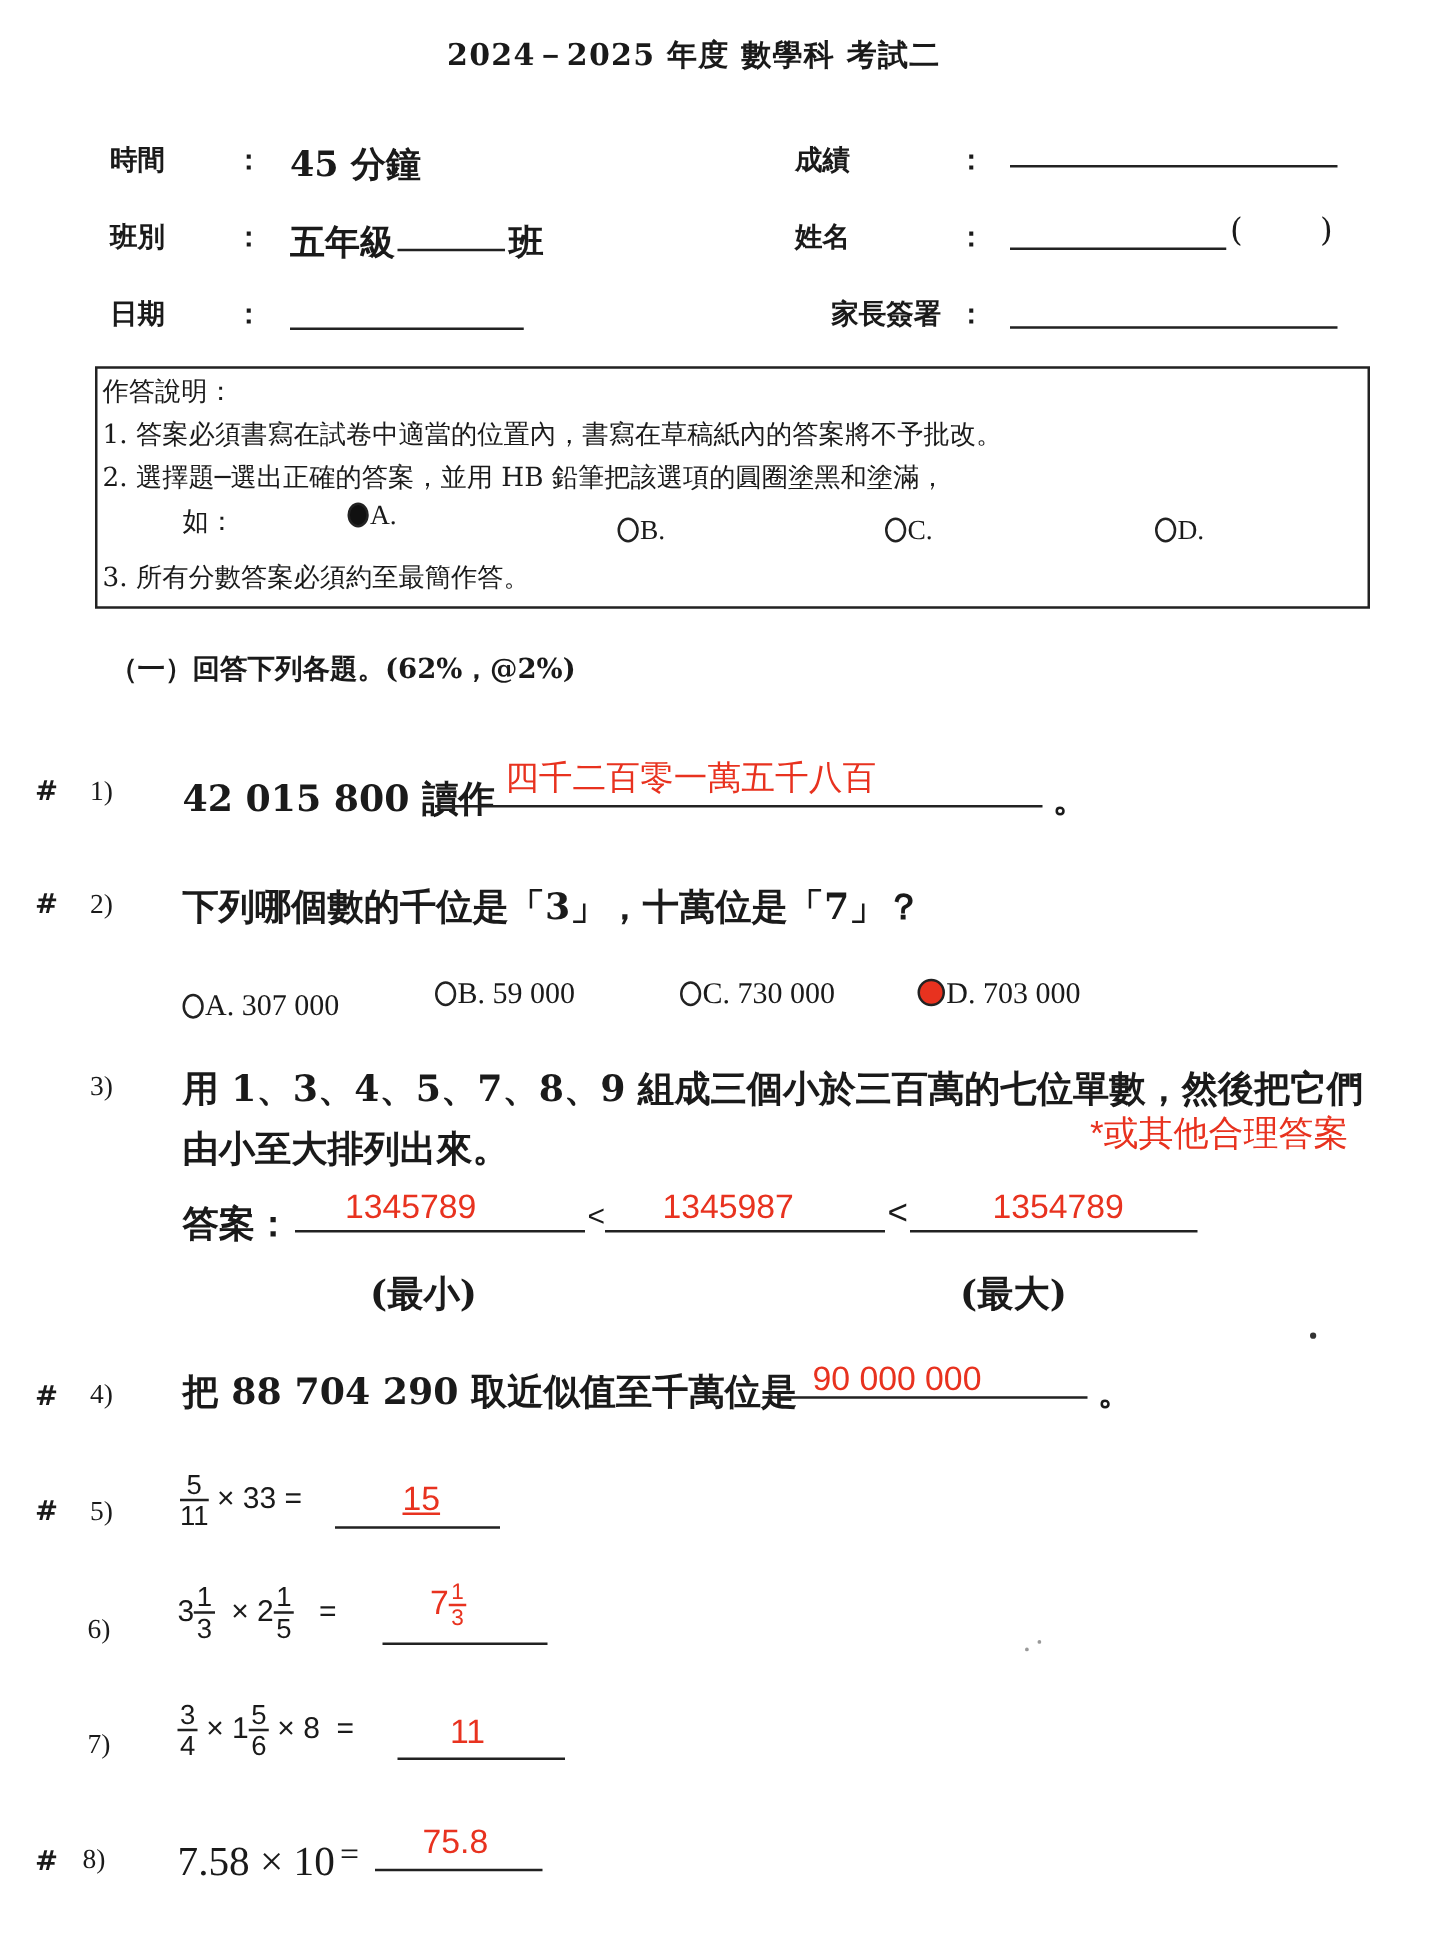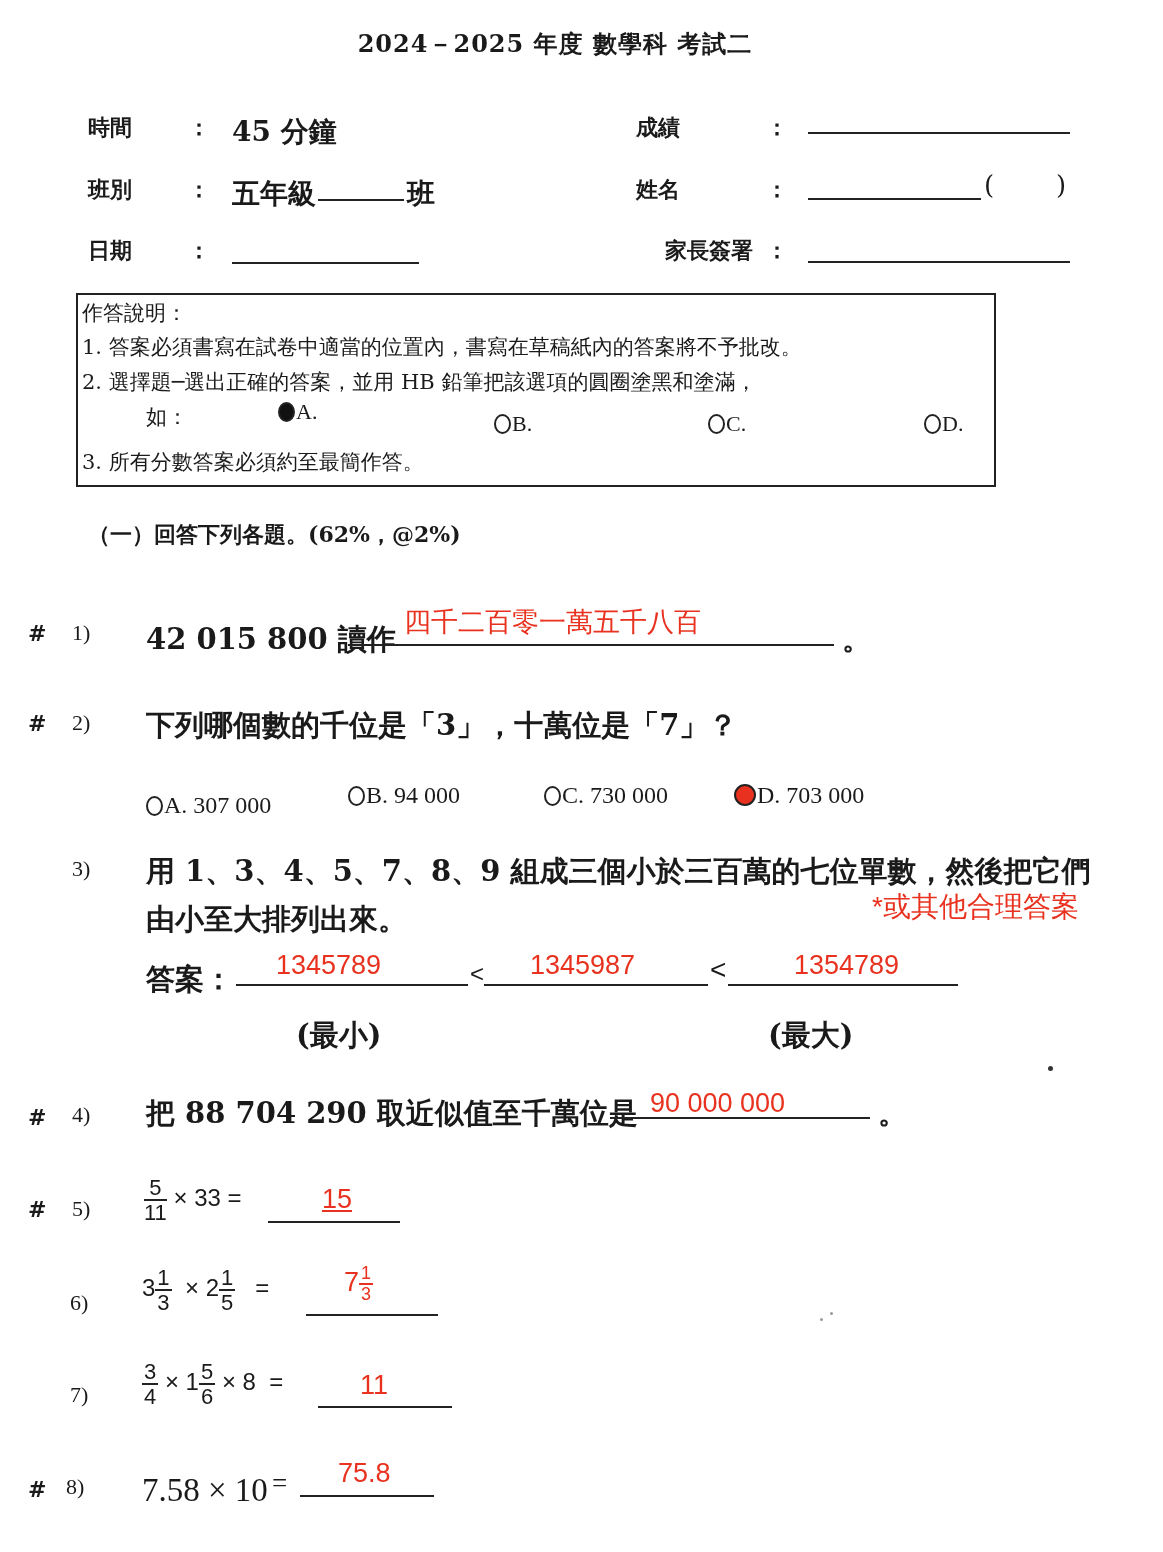--- a/index.html
+++ b/index.html
@@ -8,21 +8,21 @@
     font-family: "DejaVu Serif", "Liberation Serif", serif;
     color: #1a1a1a;
   }
   .abs { position: absolute; }
   .title { left: 0; width: 1110px; top: 28px; text-align: center; font-size: 24px; font-weight: bold; letter-spacing: 1px; }
   .hdr-label { font-size: 22px; font-weight: bold; }
   .hdr-colon { font-size: 22px; font-weight: bold; }
   .hdr-val { font-size: 28px; font-weight: bold; }
   .line { position: absolute; border-bottom: 2px solid #222; height: 0; }
   .instr-box {
-    left: 76px; top: 293px; width: 920px; height: 194px;
+    left: 76px; top: 293px; width: 1020px; height: 194px;
     border: 2px solid #222; box-sizing: border-box;
   }
   .instr-line { position: absolute; left: 4px; font-size: 21px; white-space: nowrap; }
   .bubble {
     display: inline-block; width: 17px; height: 20px; border: 2px solid #222;
     border-radius: 50%; box-sizing: border-box; vertical-align: -3px; margin-right: 1px;
   }
   .bubble.filled-black { background: #111; }
   .bubble.filled-red { background: #e8321f; border-color: #222; }
   .section { left: 88px; top: 520px; font-size: 22px; font-weight: bold; }
@@ -105,21 +105,21 @@
 <div class="abs qtext-cjk" style="left:842px; top:620px;">。</div>
 
 <div class="abs qmark" style="top:710px;">#</div>
 <div class="abs qnum" style="left:72px; top:710px;">2)</div>
 <div class="abs qtext-cjk" style="left:146px; top:706px;">下列哪個數的千位是「3」，十萬位是「7」？</div>
 
 <div class="abs option" style="left:146px; top:782px;margin-top:10px;">
   <span class="bubble"></span><span>A. 307 000</span>
 </div>
 <div class="abs option" style="left:348px; top:782px;">
-  <span class="bubble"></span><span>B. 94 000</span>
+  <span class="bubble"></span><span>B. 59 000</span>
 </div>
 <div class="abs option" style="left:544px; top:782px;">
   <span class="bubble"></span><span>C. 730 000</span>
 </div>
 <div class="abs option" style="left:734px; top:782px;">
   <span class="bubble filled-red" style="width:22px;height:22px;"></span><span>D. 703 000</span>
 </div>
 
 <div class="abs qnum" style="left:72px; top:856px;">3)</div>
 <div class="abs qtext-cjk" style="left:146px; top:852px;">用 1、3、4、5、7、8、9 組成三個小於三百萬的七位單數，然後把它們</div>

